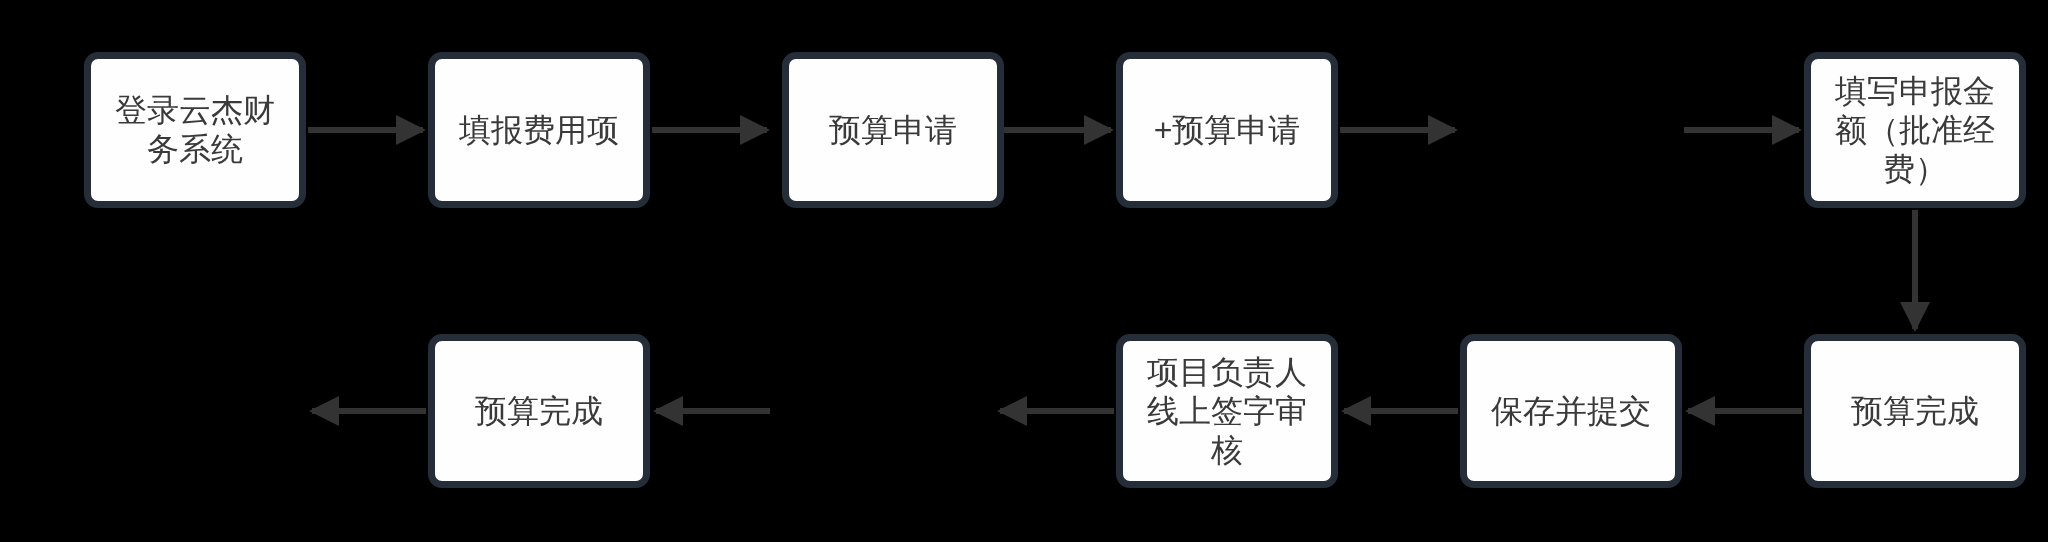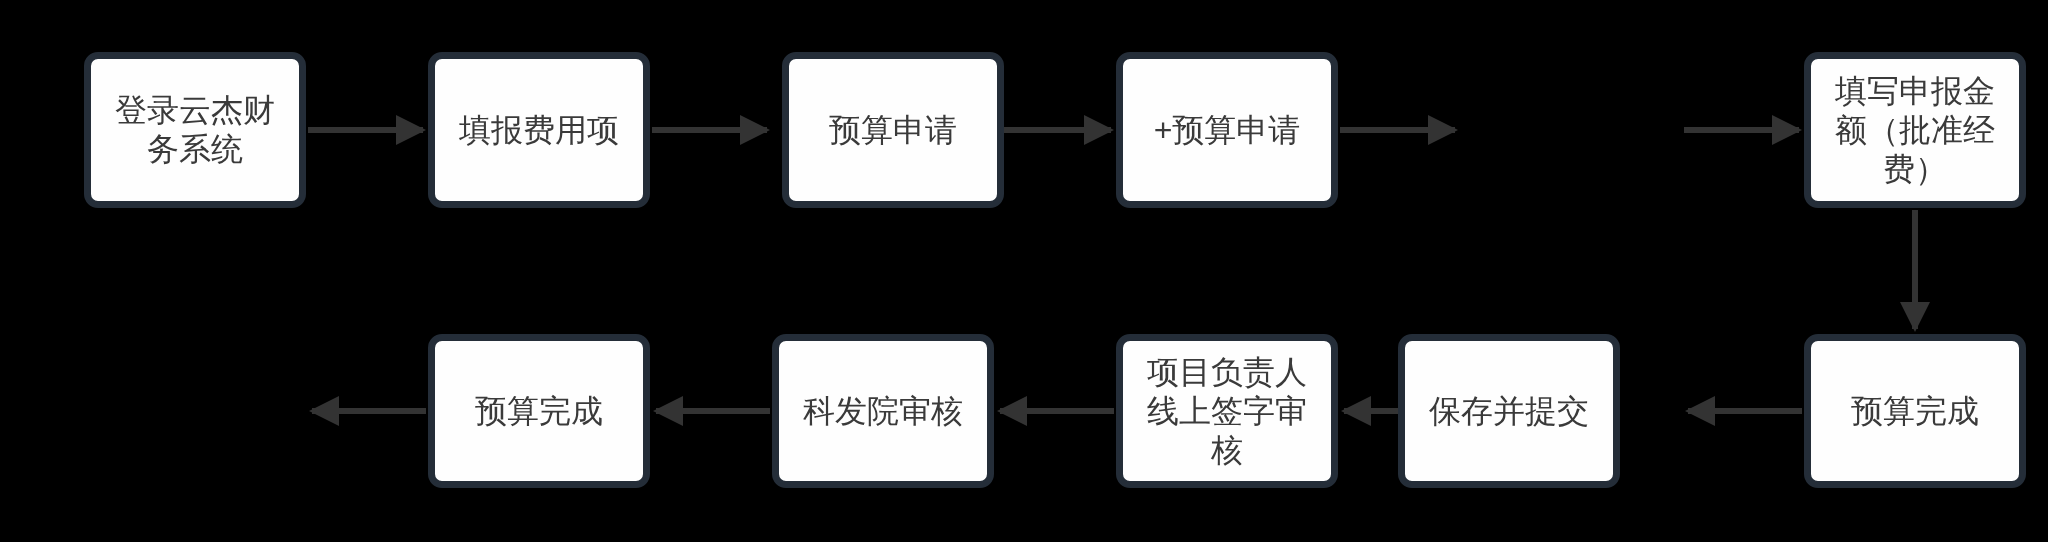--- a/index.html
+++ b/index.html
@@ -96,26 +96,23 @@
   <div class="node node-top" style="left:1086px">
     <span class="node-label">+预算申请</span>
   </div>
   <div class="node node-top" style="left:1774px">
     <span class="node-label">填写申报金额（批准经费）</span>
   </div>
 
   <div class="node node-bottom" style="left:1774px">
     <span class="node-label">预算完成</span>
   </div>
-  <div class="node node-bottom" style="left:1368px">
+  <div class="node node-bottom" style="left:1430px">
     <span class="node-label">保存并提交</span>
   </div>
   <div class="node node-bottom" style="left:1086px">
     <span class="node-label">项目负责人线上签字审核</span>
-  </div>
-  <div class="node node-bottom" style="left:742px">
-    <span class="node-label">科发院审核</span>
   </div>
   <div class="node node-bottom" style="left:398px">
     <span class="node-label">预算完成</span>
   </div>
 
 </div>
 
 </body></html>

